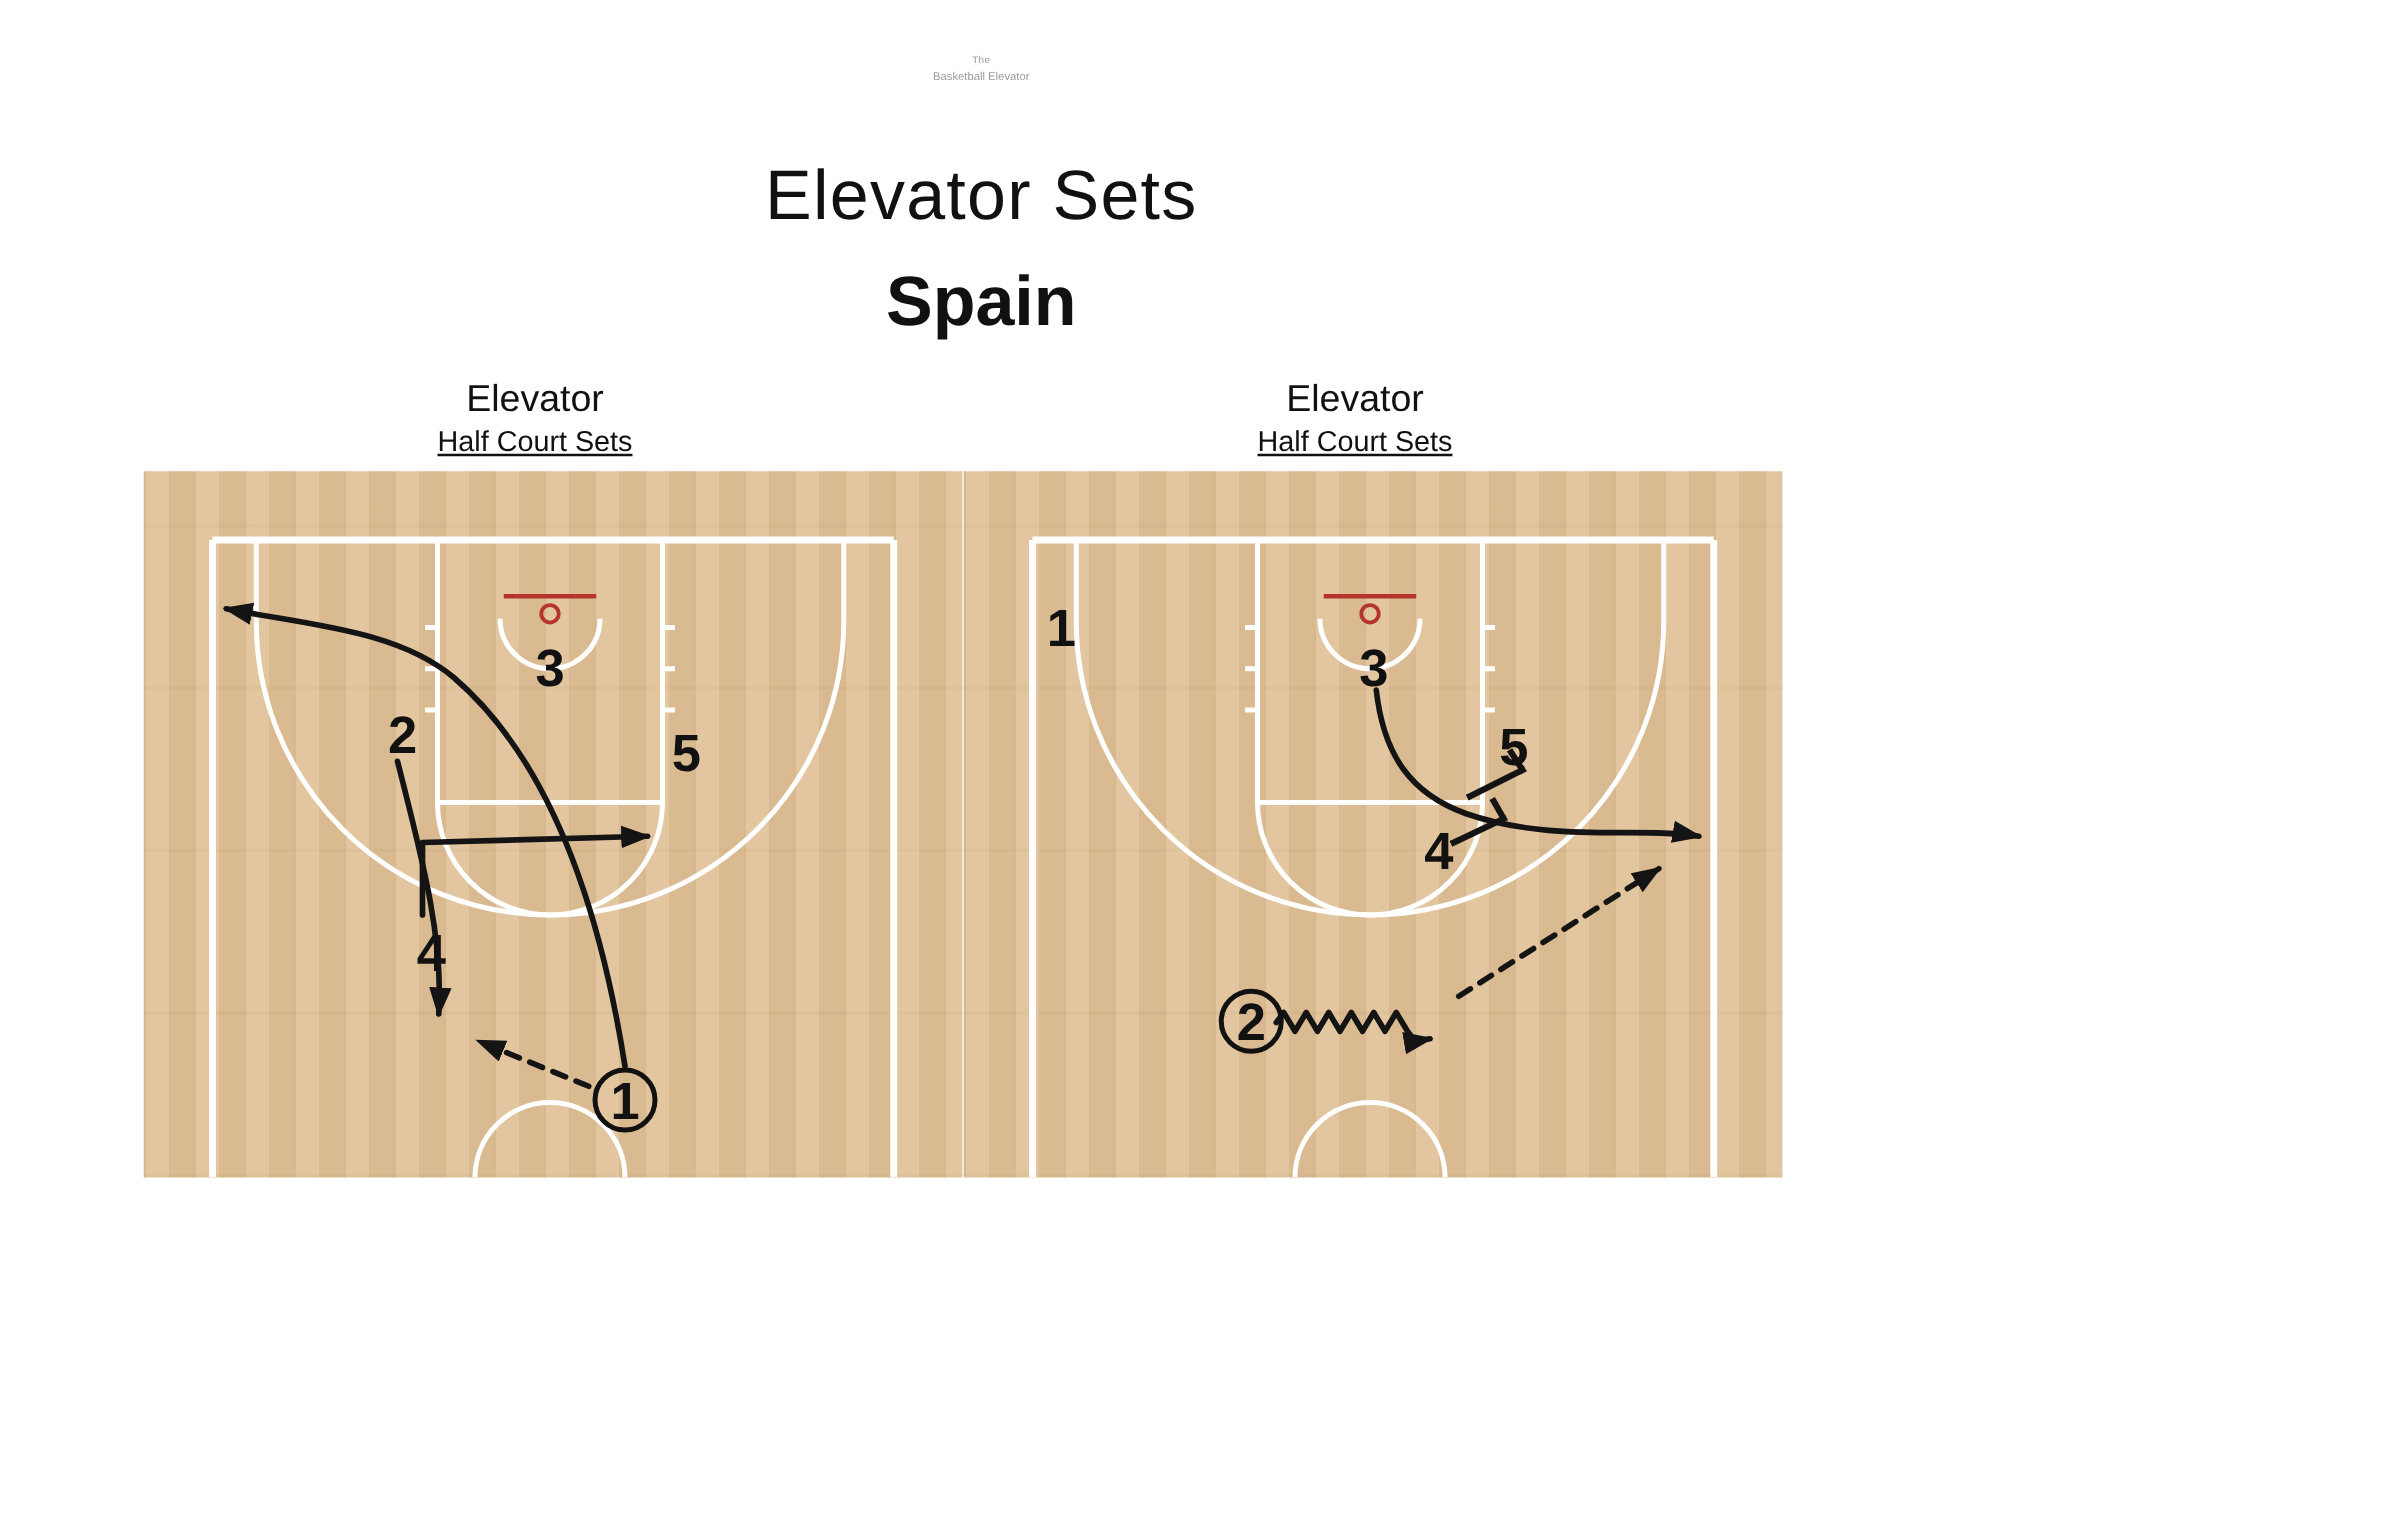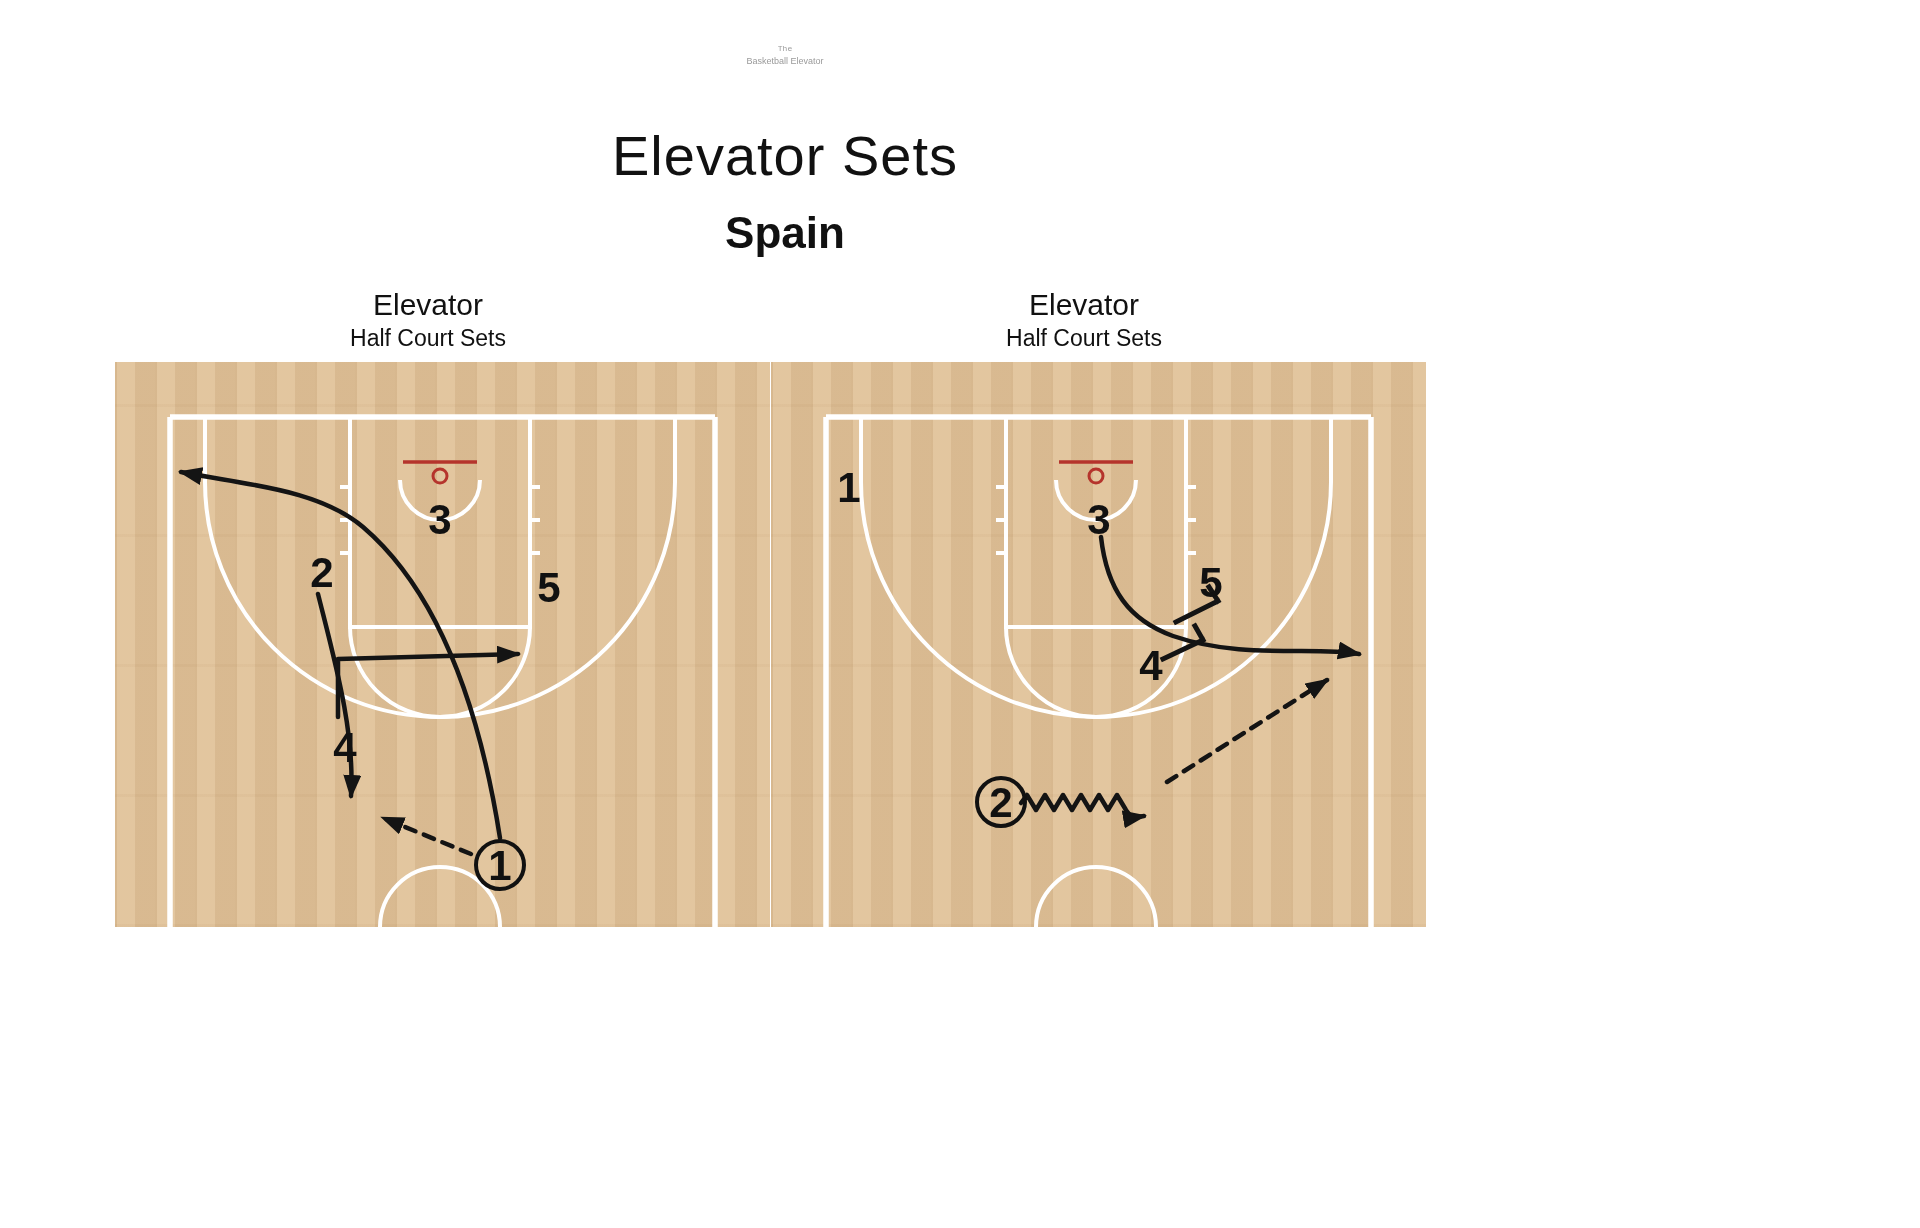--- a/index.html
+++ b/index.html
@@ -2,26 +2,26 @@
 <html><head>
 <meta charset="utf-8">
 <style>
   html,body{margin:0;padding:0;background:#ffffff;}
   body{width:1920px;height:1228px;overflow:hidden;font-family:"Liberation Sans",sans-serif;color:#111;}
   .content{width:1340px;margin:0 0 0 115px;}
   header{text-align:center;}
   .brand{padding-top:44px;font-size:9px;line-height:1.35;color:#9a9a9a;}
   .brand .b1{font-size:8px;font-family:Liberation Mono, monospace;}
   .page-title{font-size:56px;font-weight:400;margin:56px 0 0 0;letter-spacing:1px;}
-  .page-subtitle{font-size:44px;font-weight:700;margin:20px 0 0 0;}
+  .page-subtitle{font-size:56px;font-weight:700;margin:20px 0 0 0;}
   .diagrams{display:flex;gap:30px;margin-top:30px;}
   figure{margin:0;width:626px;}
   figcaption{text-align:center;margin-bottom:10px;}
   .dlabel{font-size:30px;}
-  .dsub{font-size:23px;margin-top:3px;}
+  .dsub{font-size:23px;margin-top:3px;text-decoration:underline;}
   .court-svg{
     display:block;width:655px;height:565px;
     background-color:#e1c39a;
     background-image:
       repeating-linear-gradient(90deg, rgba(130,85,40,.10) 0 2px, rgba(255,255,255,.05) 2px 20px, rgba(120,75,35,.08) 20px 40px),
       repeating-linear-gradient(0deg, rgba(150,100,50,.05) 0 3px, rgba(255,255,255,0) 3px 130px);
   }
   .lines path,.lines line,.lines rect{fill:none;stroke:#ffffff;stroke-width:4;}
   .lines .boundary{stroke-width:5.5;}
   .board{stroke:#b5342c;stroke-width:3.5;}

